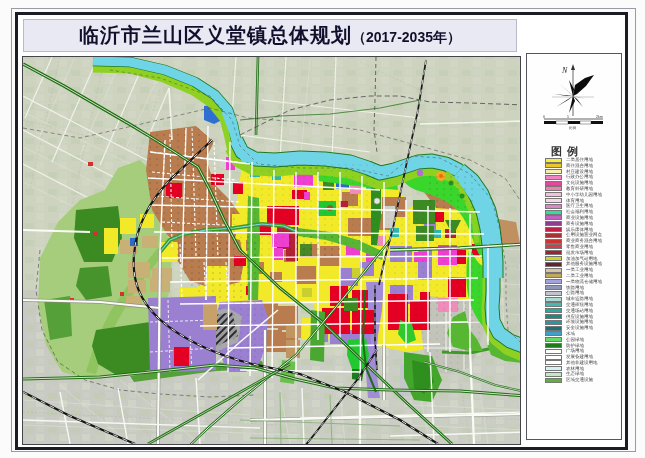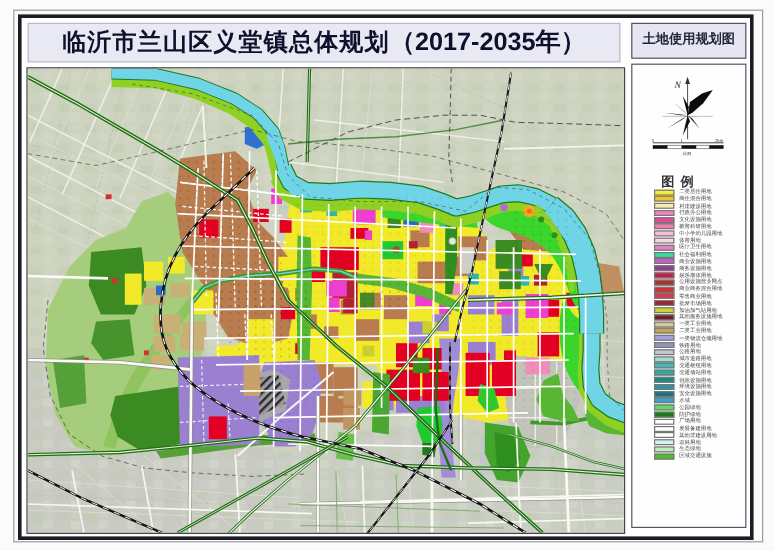--- a/index.html
+++ b/index.html
@@ -8,21 +8,21 @@
 </style>
 </head>
 <body>
 <div id="page">
 
 <div class="abs" style="left:11px;top:8px;width:623px;height:442px;border:1px solid #9a9aa6;"></div>
 
 <div class="abs" style="left:15px;top:12px;width:607px;height:432px;border:3px solid #1c1c24;background:#ffffff;"></div>
 
 <div class="abs" style="left:23px;top:19px;width:494px;height:33px;background:#e9e9f4;border:1px solid #b9b9cc;box-sizing:border-box;text-align:center;">
-  <span style="font-size:20px;font-weight:bold;color:#10102c;line-height:31px;letter-spacing:1px;">临沂市兰山区义堂镇总体规划<span style="font-size:21px;letter-spacing:0;">（2017-2035年）</span></span>
+  <span style="font-size:20px;font-weight:bold;color:#10102c;line-height:31px;letter-spacing:1px;">临沂市兰山区义堂镇总体规划<span style="font-size:14px;letter-spacing:0;">（2017-2035年）</span></span>
 </div>
 
 <svg class="abs" style="left:23px;top:57px;" width="497" height="387" viewBox="23 57 497 387">
 <defs>
 <pattern id="dots" width="7" height="6" patternUnits="userSpaceOnUse">
   <circle cx="3" cy="3" r="0.65" fill="#222" opacity="0.7"></circle>
 </pattern>
 <pattern id="hatch" width="5" height="5" patternUnits="userSpaceOnUse" patternTransform="rotate(45)">
   <rect width="5" height="5" fill="#9c9ca0"></rect>
   <rect x="0" y="0" width="2" height="5" fill="#2a2a2e"></rect>
@@ -527,23 +527,20 @@
 <polygon points="168,238 228,238 252,236 262,252 258,280 244,300 216,302 192,288 176,262" fill="url(#dots)" opacity="0.5"></polygon>
 <rect x="286" y="234" width="56" height="26" fill="url(#dots)" opacity="0.45"></rect>
 <rect x="428" y="172" width="48" height="36" fill="url(#dots)" opacity="0.45"></rect>
 <rect x="216" y="300" width="52" height="72" fill="url(#dots)" opacity="0.3"></rect>
 <rect x="244" y="160" width="136" height="100" fill="url(#dots)" opacity="0.25"></rect>
 <rect x="388" y="210" width="94" height="110" fill="url(#dots)" opacity="0.25"></rect>
 </svg>
 
 <div class="abs" style="left:22px;top:56px;width:497px;height:387px;border:1px solid #44444c;"></div>
 
-<div class="abs" style="left:526px;top:19px;width:96px;height:30px;background:#e6e6f2;border:1px solid #55555f;box-sizing:border-box;text-align:center;">
-  <span style="font-size:11px;font-weight:bold;color:#23233a;line-height:27px;">土地使用规划图</span>
-</div>
 
 <div class="abs" style="left:526px;top:53px;width:96px;height:387px;background:#fefefe;border:1px solid #55555f;box-sizing:border-box;"></div>
 
 <svg class="abs" style="left:540px;top:60px;" width="66" height="62" viewBox="0 0 66 62">
   <text x="22" y="13" font-size="8" font-style="italic" fill="#222" font-family="Liberation Serif">N</text>
   <line x1="33" y1="8" x2="33" y2="56" stroke="#444" stroke-width="0.8"></line>
   <path d="M33 4 L31 10 L35 10 Z" fill="#333"></path>
   <line x1="12" y1="37" x2="54" y2="37" stroke="#999" stroke-width="0.5"></line>
   <g fill="#0c0c0c">
     <path d="M33 36 L35 25 L45 18 L54 15 L46 26 L37 34 Z"></path>

